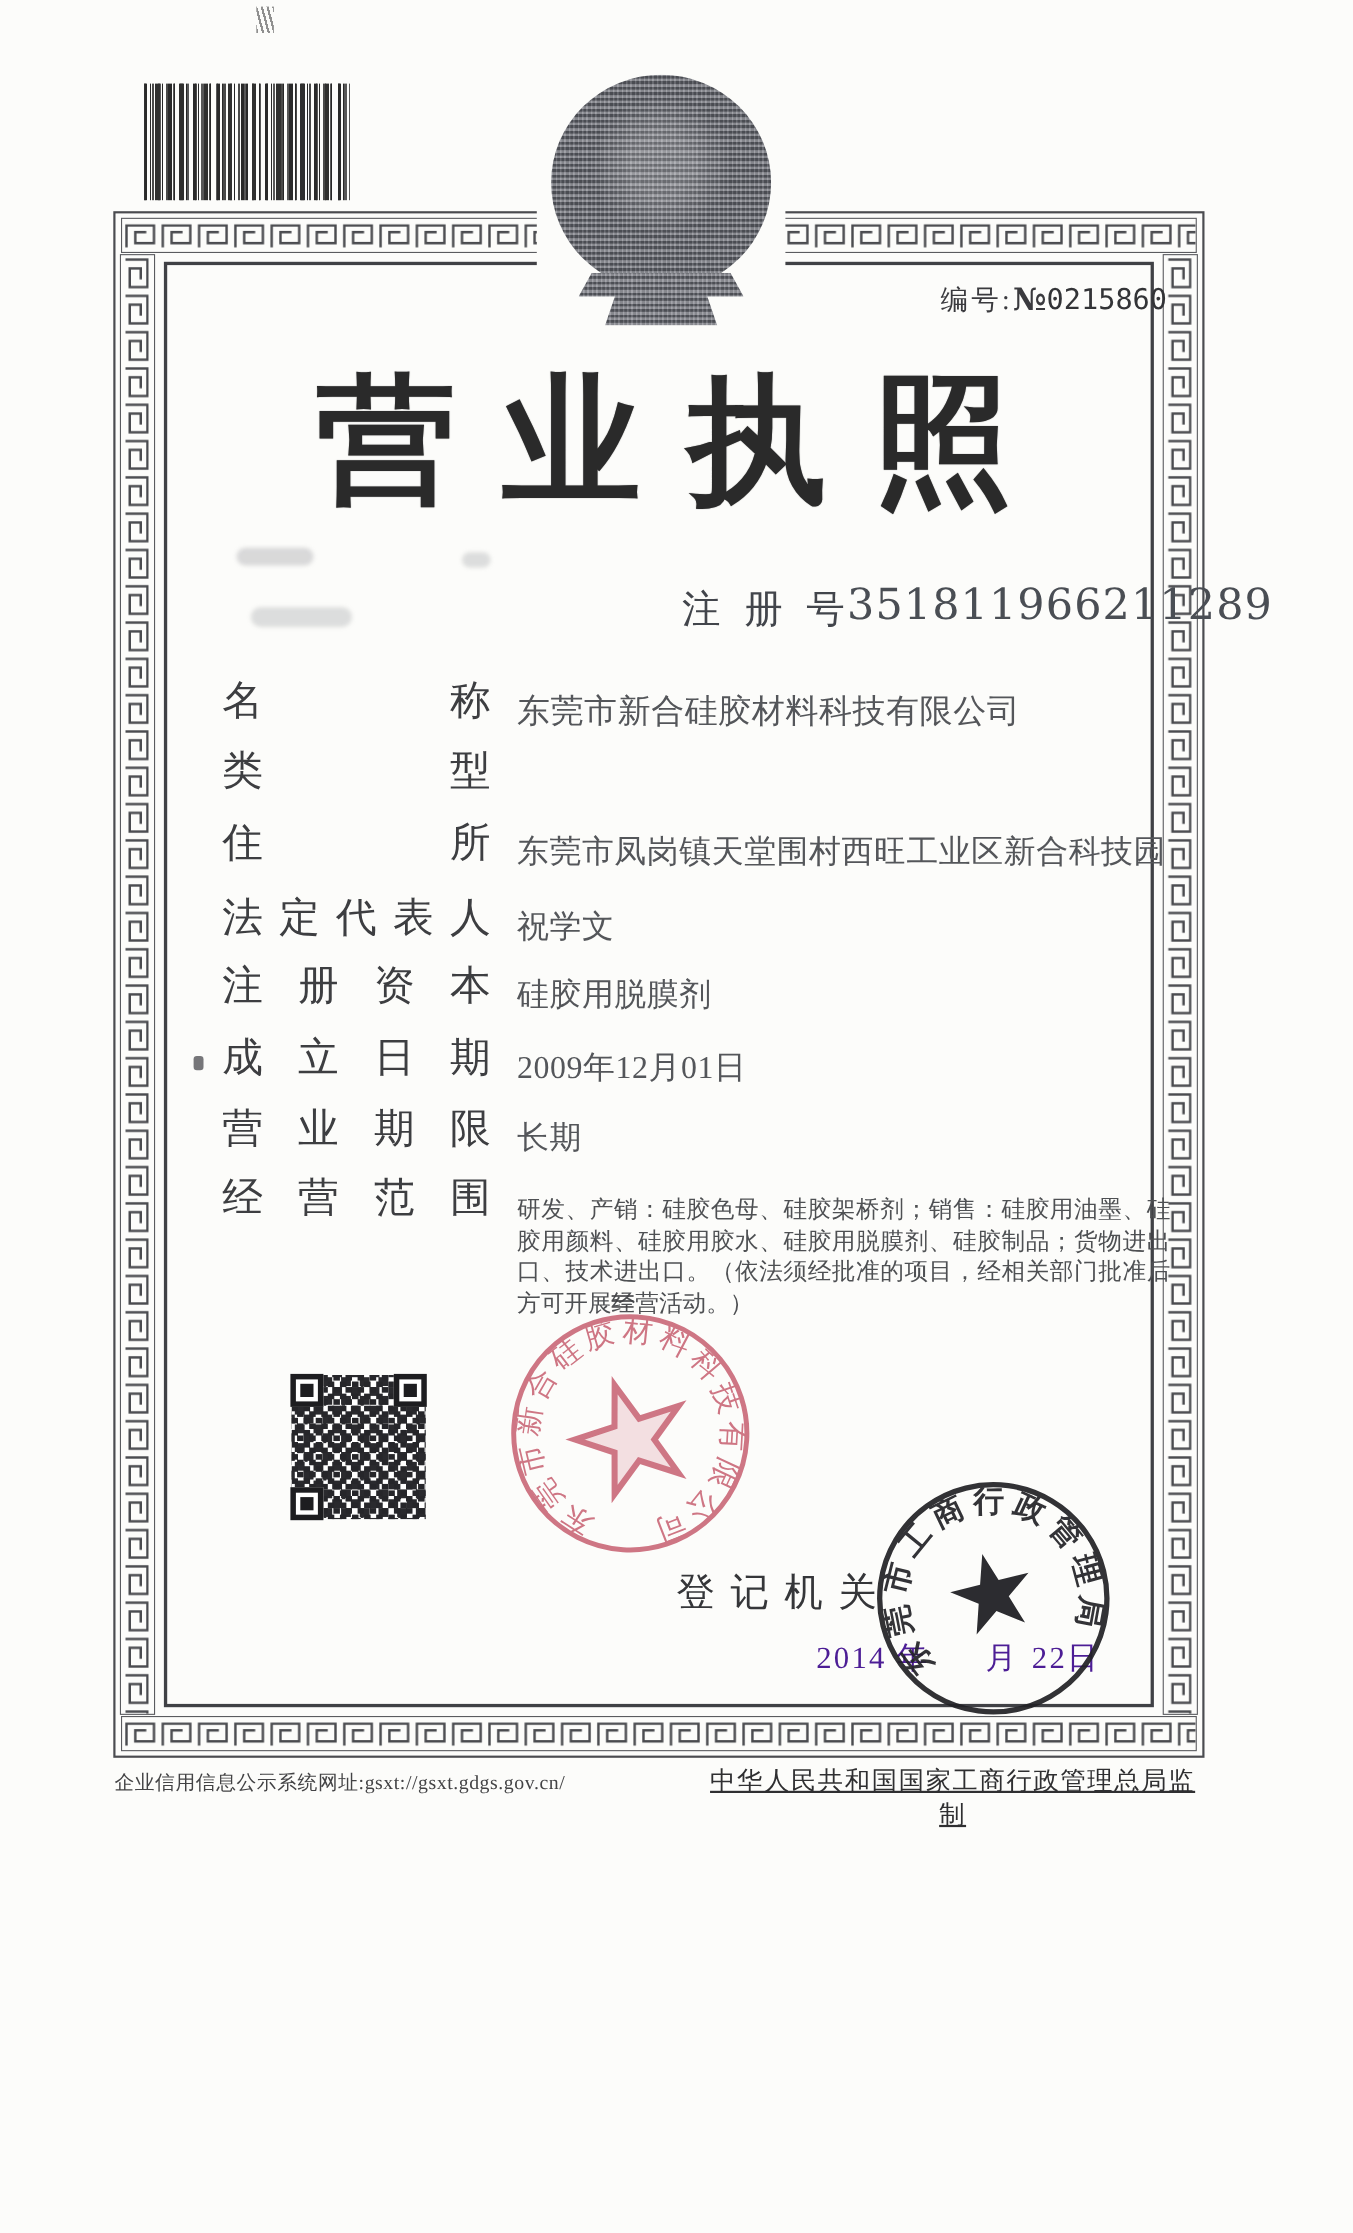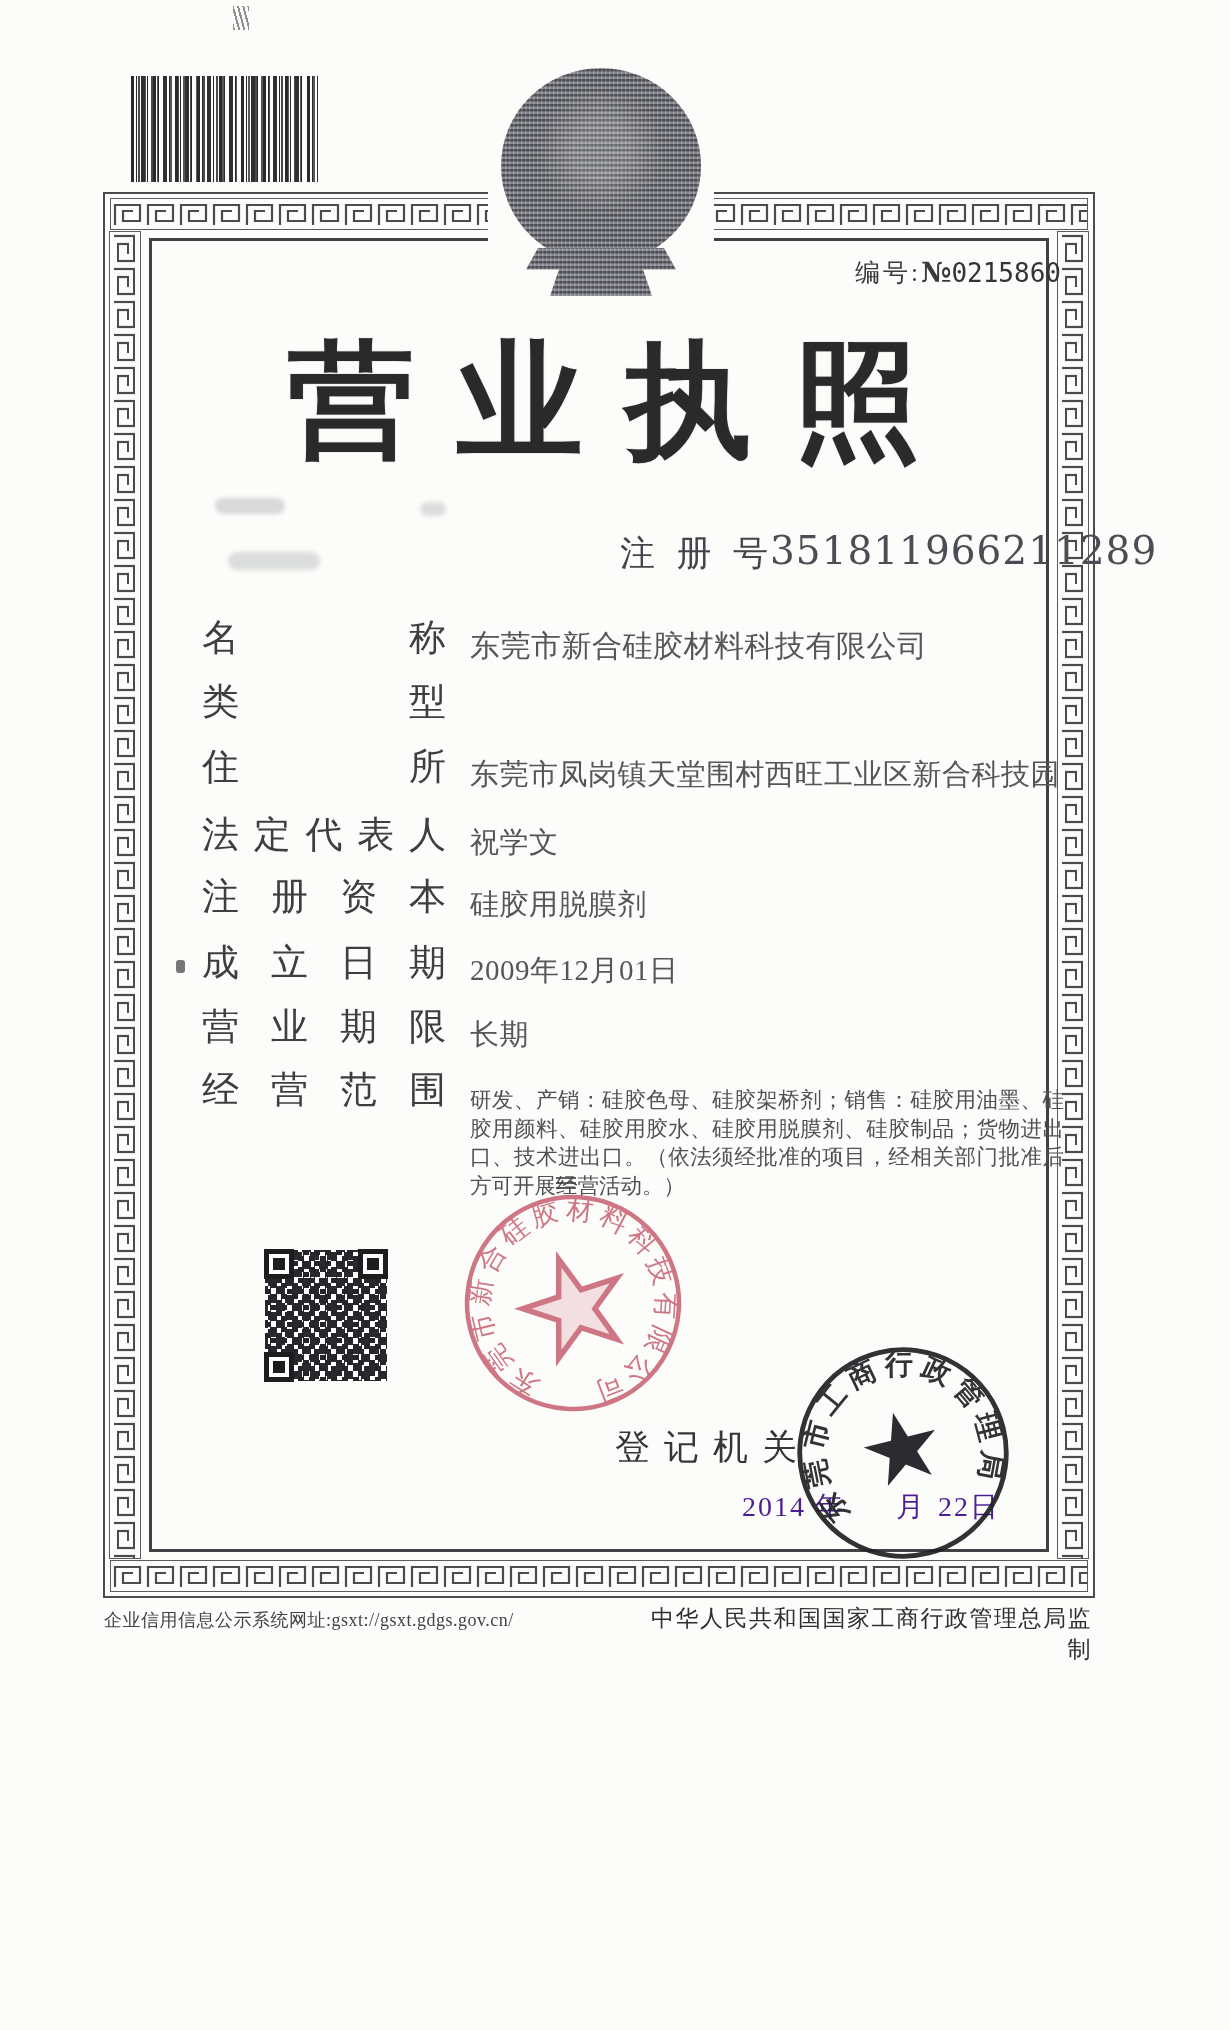--- a/index.html
+++ b/index.html
@@ -75,21 +75,21 @@
   .seal{position:absolute;z-index:6;}
   .seal-red{left:458px;top:1188px;width:230px;height:230px;transform:rotate(-18deg);opacity:.85;}
   .seal-black{left:792px;top:1342px;width:222px;height:222px;transform:rotate(-14deg);opacity:.92;}
 
   
   .registrar-label{position:absolute;left:615px;top:1424px;width:182px;display:flex;justify-content:space-between;
     font-size:35px;color:#353639;z-index:5;}
   .date-part{position:absolute;top:1488px;font-size:28px;color:#4c1d95;letter-spacing:2px;z-index:5;white-space:nowrap;}
   .date-year{left:742px;} .date-month{left:896px;} .date-day{left:938px;}
   .footer-left{position:absolute;left:104px;top:1608px;font-size:18px;color:#434345;z-index:4;letter-spacing:.5px;}
-  .footer-right{position:absolute;left:640px;top:1603px;width:452px;text-align:right;font-size:23px;color:#2f2f31;z-index:4;letter-spacing:1.5px;}
+  .footer-right{position:absolute;left:640px;top:1603px;width:452px;text-align:center;font-size:23px;color:#2f2f31;z-index:4;letter-spacing:1.5px;text-decoration:underline;}
 
   
   .artifact{position:absolute;z-index:4;}
   .a1{left:233px;top:6px;width:16px;height:24px;background:repeating-linear-gradient(75deg,#555 0 2px,transparent 2px 5px);opacity:.65;}
   .a2{left:215px;top:498px;width:70px;height:16px;background:rgba(110,112,118,.25);border-radius:8px;filter:blur(2px);}
   .a3{left:228px;top:552px;width:92px;height:18px;background:rgba(110,112,118,.22);border-radius:9px;filter:blur(2px);}
   .a4{left:420px;top:502px;width:26px;height:14px;background:rgba(110,112,118,.22);border-radius:7px;filter:blur(2px);}
   .a5{left:176px;top:960px;width:9px;height:13px;background:#4a4a4e;border-radius:3px;opacity:.75;}
   .a6{left:556px;top:1176px;width:20px;height:13px;background:repeating-linear-gradient(0deg,#3f3f42 0 2px,transparent 2px 5px);opacity:.8;}
 </style>

